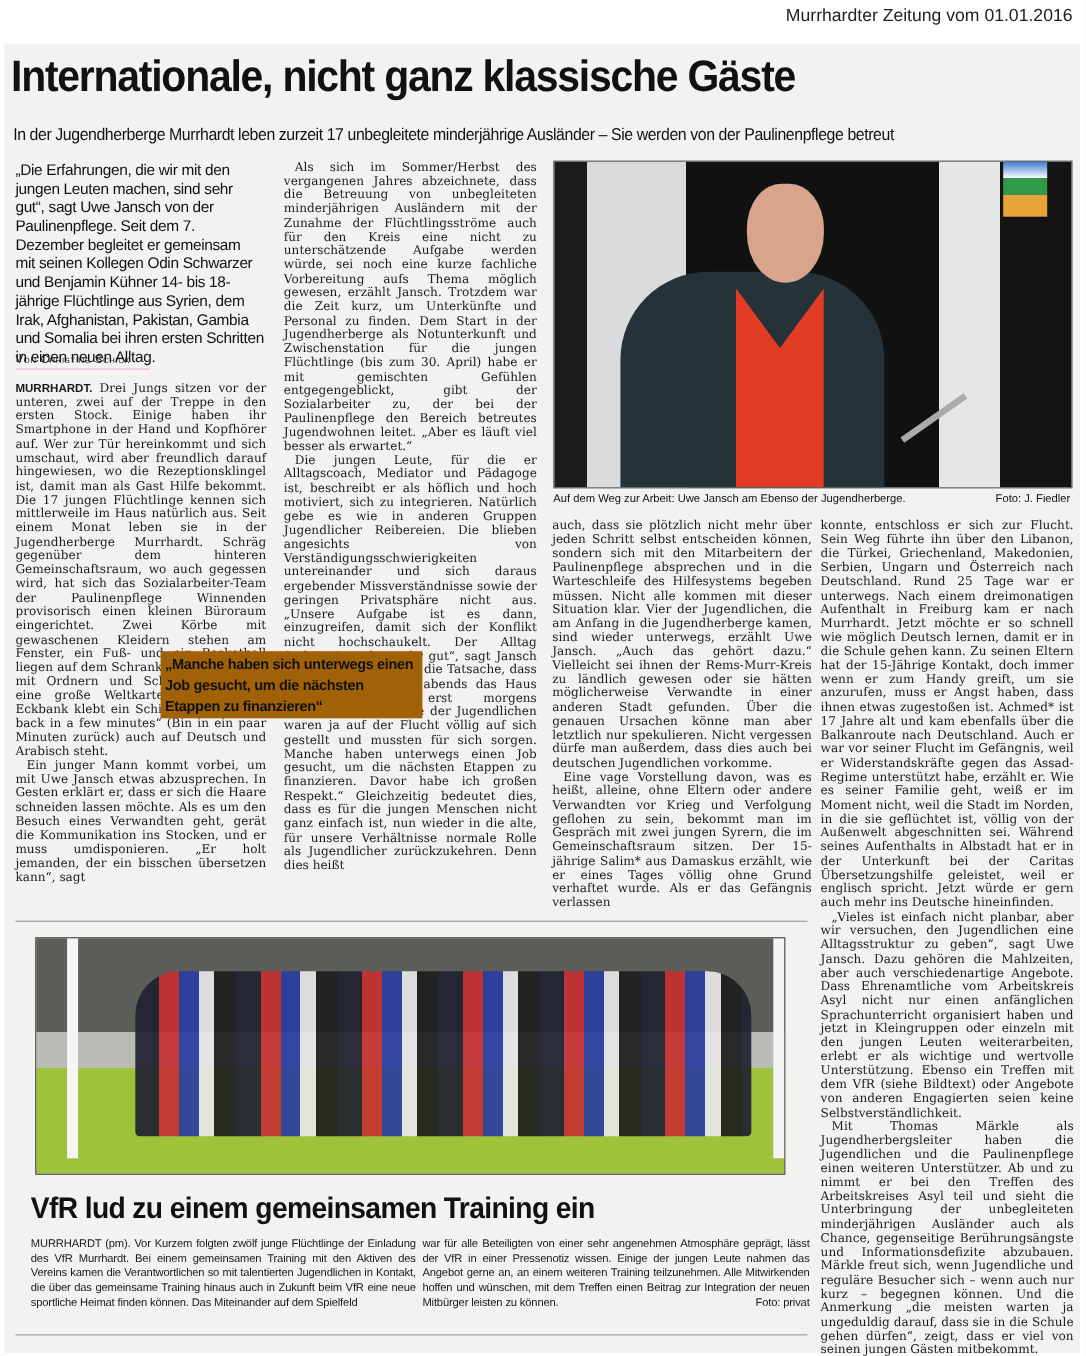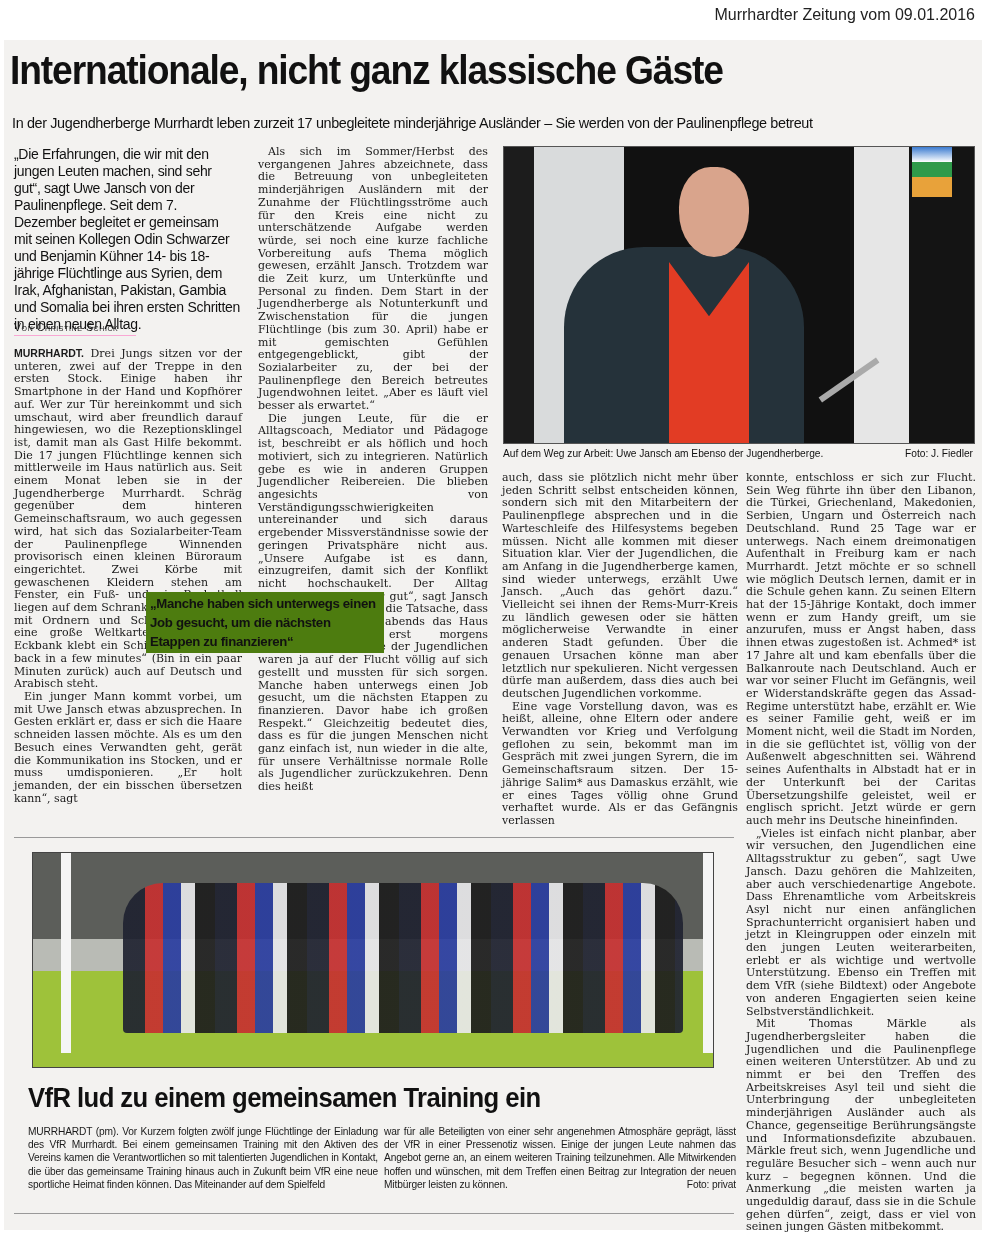--- a/index.html
+++ b/index.html
@@ -96,21 +96,21 @@
   }
   .col2 {
     position: absolute; font-family: "Liberation Sans", sans-serif; font-size: 10.2px; line-height: 13.2px;
     text-align: justify; letter-spacing: -0.15px;
   }
   .credit { display: block; text-align: right; }
 </style>
 </head>
 <body>
 
-<div class="source-line">Murrhardter Zeitung vom 09.01.2016</div>
+<div class="source-line">Murrhardter Zeitung vom 01.01.2016</div>
 
 <div class="clipping"></div>
 
 <h1 class="headline" style="margin:0">Internationale, nicht ganz klassische Gäste</h1>
 <div class="subheadline">In der Jugendherberge Murrhardt leben zurzeit 17 unbegleitete minderjährige Ausländer  –  Sie werden von der Paulinenpflege betreut</div>
 
 <div class="lead">„Die Erfahrungen, die wir mit den jungen Leuten machen, sind sehr gut“, sagt Uwe Jansch von der Paulinenpflege. Seit dem 7. Dezember begleitet er gemeinsam mit seinen Kollegen Odin Schwarzer und Benjamin Kühner 14- bis 18-jährige Flüchtlinge aus Syrien, dem Irak, Afghanistan, Pakistan, Gambia und Somalia bei ihren ersten Schritten in einen neuen Alltag.</div>
 <div class="byline">Von Christine Schick</div>
 
 <div class="col" style="left:14px; top:347px; width:228px;">
@@ -119,21 +119,21 @@
     <span>Drei Jungs sitzen vor der unteren, zwei auf der Treppe in den ersten Stock. Einige haben ihr Smartphone in der Hand und Kopfhörer auf. Wer zur Tür hereinkommt und sich umschaut, wird aber freundlich darauf hingewiesen, wo die Rezeptionsklingel ist, damit man als Gast Hilfe bekommt. Die 17 jungen Flüchtlinge kennen sich mittlerweile im Haus natürlich aus. Seit einem Monat leben sie in der Jugendherberge Murrhardt. Schräg gegenüber dem hinteren Gemeinschaftsraum, wo auch gegessen wird, hat sich das Sozialarbeiter-Team der Paulinenpflege Winnenden provisorisch einen kleinen Büroraum eingerichtet. Zwei Körbe mit gewaschenen Kleidern stehen am Fenster, ein Fuß- und ein Basketball liegen auf dem Schrank, über dem Tisch mit Ordnern und Schreibzeug hängt eine große Weltkarte, und an der Eckbank klebt ein Schild, auf dem „I'm back in a few minutes“ (Bin in ein paar Minuten zurück) auch auf Deutsch und Arabisch steht.</span>
   </p>
   <p>Ein junger Mann kommt vorbei, um mit Uwe Jansch etwas abzusprechen. In Gesten erklärt er, dass er sich die Haare schneiden lassen möchte. Als es um den Besuch eines Verwandten geht, gerät die Kommunikation ins Stocken, und er muss umdisponieren. „Er holt jemanden, der ein bisschen übersetzen kann“, sagt</p>
 </div>
 
 <div class="col" style="left:258px; top:146px; width:230px;">
   <p>Als sich im Sommer/Herbst des vergangenen Jahres abzeichnete, dass die Betreuung von unbegleiteten minderjährigen Ausländern mit der Zunahme der Flüchtlingsströme auch für den Kreis eine nicht zu unterschätzende Aufgabe werden würde, sei noch eine kurze fachliche Vorbereitung aufs Thema möglich gewesen, erzählt Jansch. Trotzdem war die Zeit kurz, um Unterkünfte und Personal zu finden. Dem Start in der Jugendherberge als Notunterkunft und Zwischenstation für die jungen Flüchtlinge (bis zum 30. April) habe er mit gemischten Gefühlen entgegengeblickt, gibt der Sozialarbeiter zu, der bei der Paulinenpflege den Bereich betreutes Jugendwohnen leitet. „Aber es läuft viel besser als erwartet.“</p>
   <p>Die jungen Leute, für die er Alltagscoach, Mediator und Pädagoge ist, beschreibt er als höflich und hoch motiviert, sich zu integrieren. Natürlich gebe es wie in anderen Gruppen Jugendlicher Reibereien. Die blieben angesichts von Verständigungsschwierigkeiten untereinander und sich daraus ergebender Missverständnisse sowie der geringen Privatsphäre nicht aus. „Unsere Aufgabe ist es dann, einzugreifen, damit sich der Konflikt nicht hochschaukelt. Der Alltag funktioniert aber sehr gut“, sagt Jansch und meint damit auch die Tatsache, dass die Sozialpädagogen abends das Haus verlassen und erst morgens wiederkommen. „Viele der Jugendlichen waren ja auf der Flucht völlig auf sich gestellt und mussten für sich sorgen. Manche haben unterwegs einen Job gesucht, um die nächsten Etappen zu finanzieren. Davor habe ich großen Respekt.“ Gleichzeitig bedeutet dies, dass es für die jungen Menschen nicht ganz einfach ist, nun wieder in die alte, für unsere Verhältnisse normale Rolle als Jugendlicher zurückzukehren. Denn dies heißt</p>
 </div>
 
-<div class="pullquote" style="background:#4d7c0f; padding:2px 4px;">„Manche haben sich unterwegs einen Job gesucht, um die nächsten Etappen zu finanzieren“</div>
+<div class="pullquote" style="background:#a16207; padding:2px 4px;">„Manche haben sich unterwegs einen Job gesucht, um die nächsten Etappen zu finanzieren“</div>
 
 <div class="photo1">
   <div class="sign"></div>
   <div class="person-jacket"></div>
   <div class="person-shirt"></div>
   <div class="person-head"></div>
   <div class="handle"></div>
 </div>
 <div class="caption1">
   <span>Auf dem Weg zur Arbeit: Uwe Jansch am Ebenso der Jugendherberge.</span>

